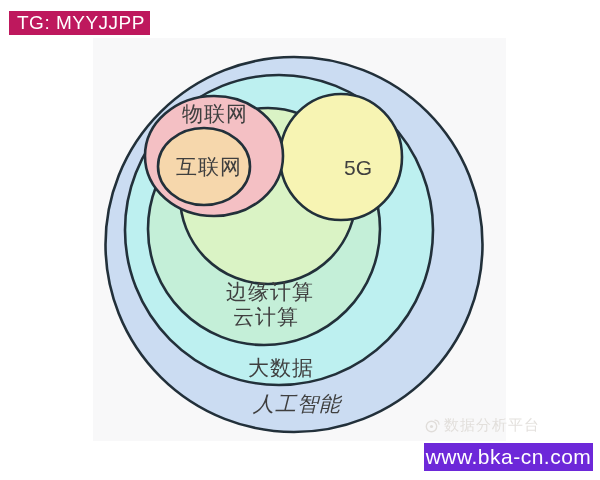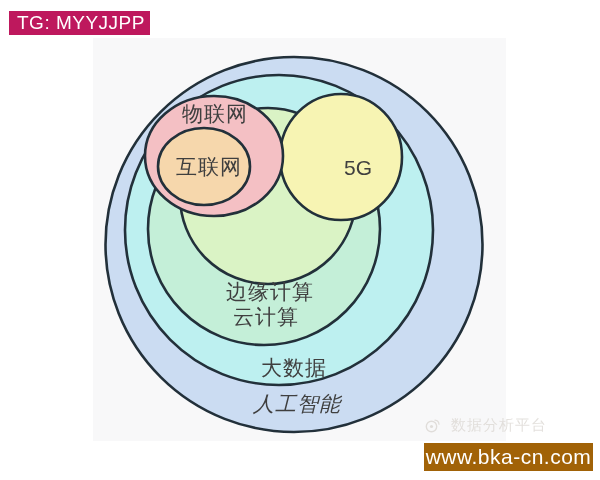--- a/index.html
+++ b/index.html
@@ -17,26 +17,26 @@
     position:absolute;transform:translate(-50%,-50%);
     font-size:21px;color:#3f3f3f;letter-spacing:1px;white-space:nowrap;
   }
   .banner{
     position:absolute;left:9px;top:11px;width:141px;height:24px;
     background:#be185d;color:#ffffff;font-size:19px;line-height:24px;
     padding-left:8px;box-sizing:border-box;letter-spacing:0.5px;
   }
   .footer-bar{
     position:absolute;left:424px;top:443px;width:169px;height:28px;
-    background:#a16207;color:#ffffff;font-size:21px;line-height:28px;
+    background:#6d28d9;color:#ffffff;font-size:21px;line-height:28px;
     text-align:center;letter-spacing:0.5px;
   }
   .watermark{
     position:absolute;left:424px;top:415px;height:20px;
-    display:flex;align-items:center;gap:10px;
+    display:flex;align-items:center;gap:3px;
     color:#dbd7d2;font-size:15px;letter-spacing:1px;
     opacity:0.75;filter:blur(0.4px);white-space:nowrap;
   }
   .watermark svg{display:block;}
 </style>
 </head>
 <body>
 
 <div class="photo-area"></div>
 
@@ -48,21 +48,21 @@
   <ellipse cx="341" cy="157" rx="61" ry="63" stroke="#22303a" stroke-width="2.6" fill="#f7f4b3"></ellipse>
   <ellipse cx="214" cy="156" rx="69" ry="60" stroke="#22303a" stroke-width="2.6" fill="#f4c0c4"></ellipse>
   <ellipse cx="204" cy="166.5" rx="46" ry="38.5" stroke="#22303a" stroke-width="2.6" fill="#f6d7ac"></ellipse>
 </svg>
 
 <div class="circle-label" style="left:215px;top:114px;">物联网</div>
 <div class="circle-label" style="left:203px;top:167px;margin-left:6px;">互联网</div>
 <div class="circle-label" style="left:334px;top:168px;letter-spacing:0;margin-left:24px;">5G</div>
 <div class="circle-label" style="left:270px;top:248px;margin-top:44px;">边缘计算</div>
 <div class="circle-label" style="left:266px;top:317px;">云计算</div>
-<div class="circle-label" style="left:294px;top:368px;">大数据</div>
+<div class="circle-label" style="left:281px;top:368px;">大数据</div>
 <div class="circle-label" style="left:297px;top:404px;font-style:italic;">人工智能</div>
 
 <div class="banner">
   <span>TG: MYYJJPP</span>
 </div>
 
 <div class="watermark">
   <svg width="17" height="17" viewBox="0 0 17 17">
     <circle cx="7.5" cy="9.5" r="5.2" fill="none" stroke="#d9d5d0" stroke-width="1.4"></circle>
     <circle cx="7.5" cy="9.5" r="1.6" fill="#d9d5d0"></circle>

